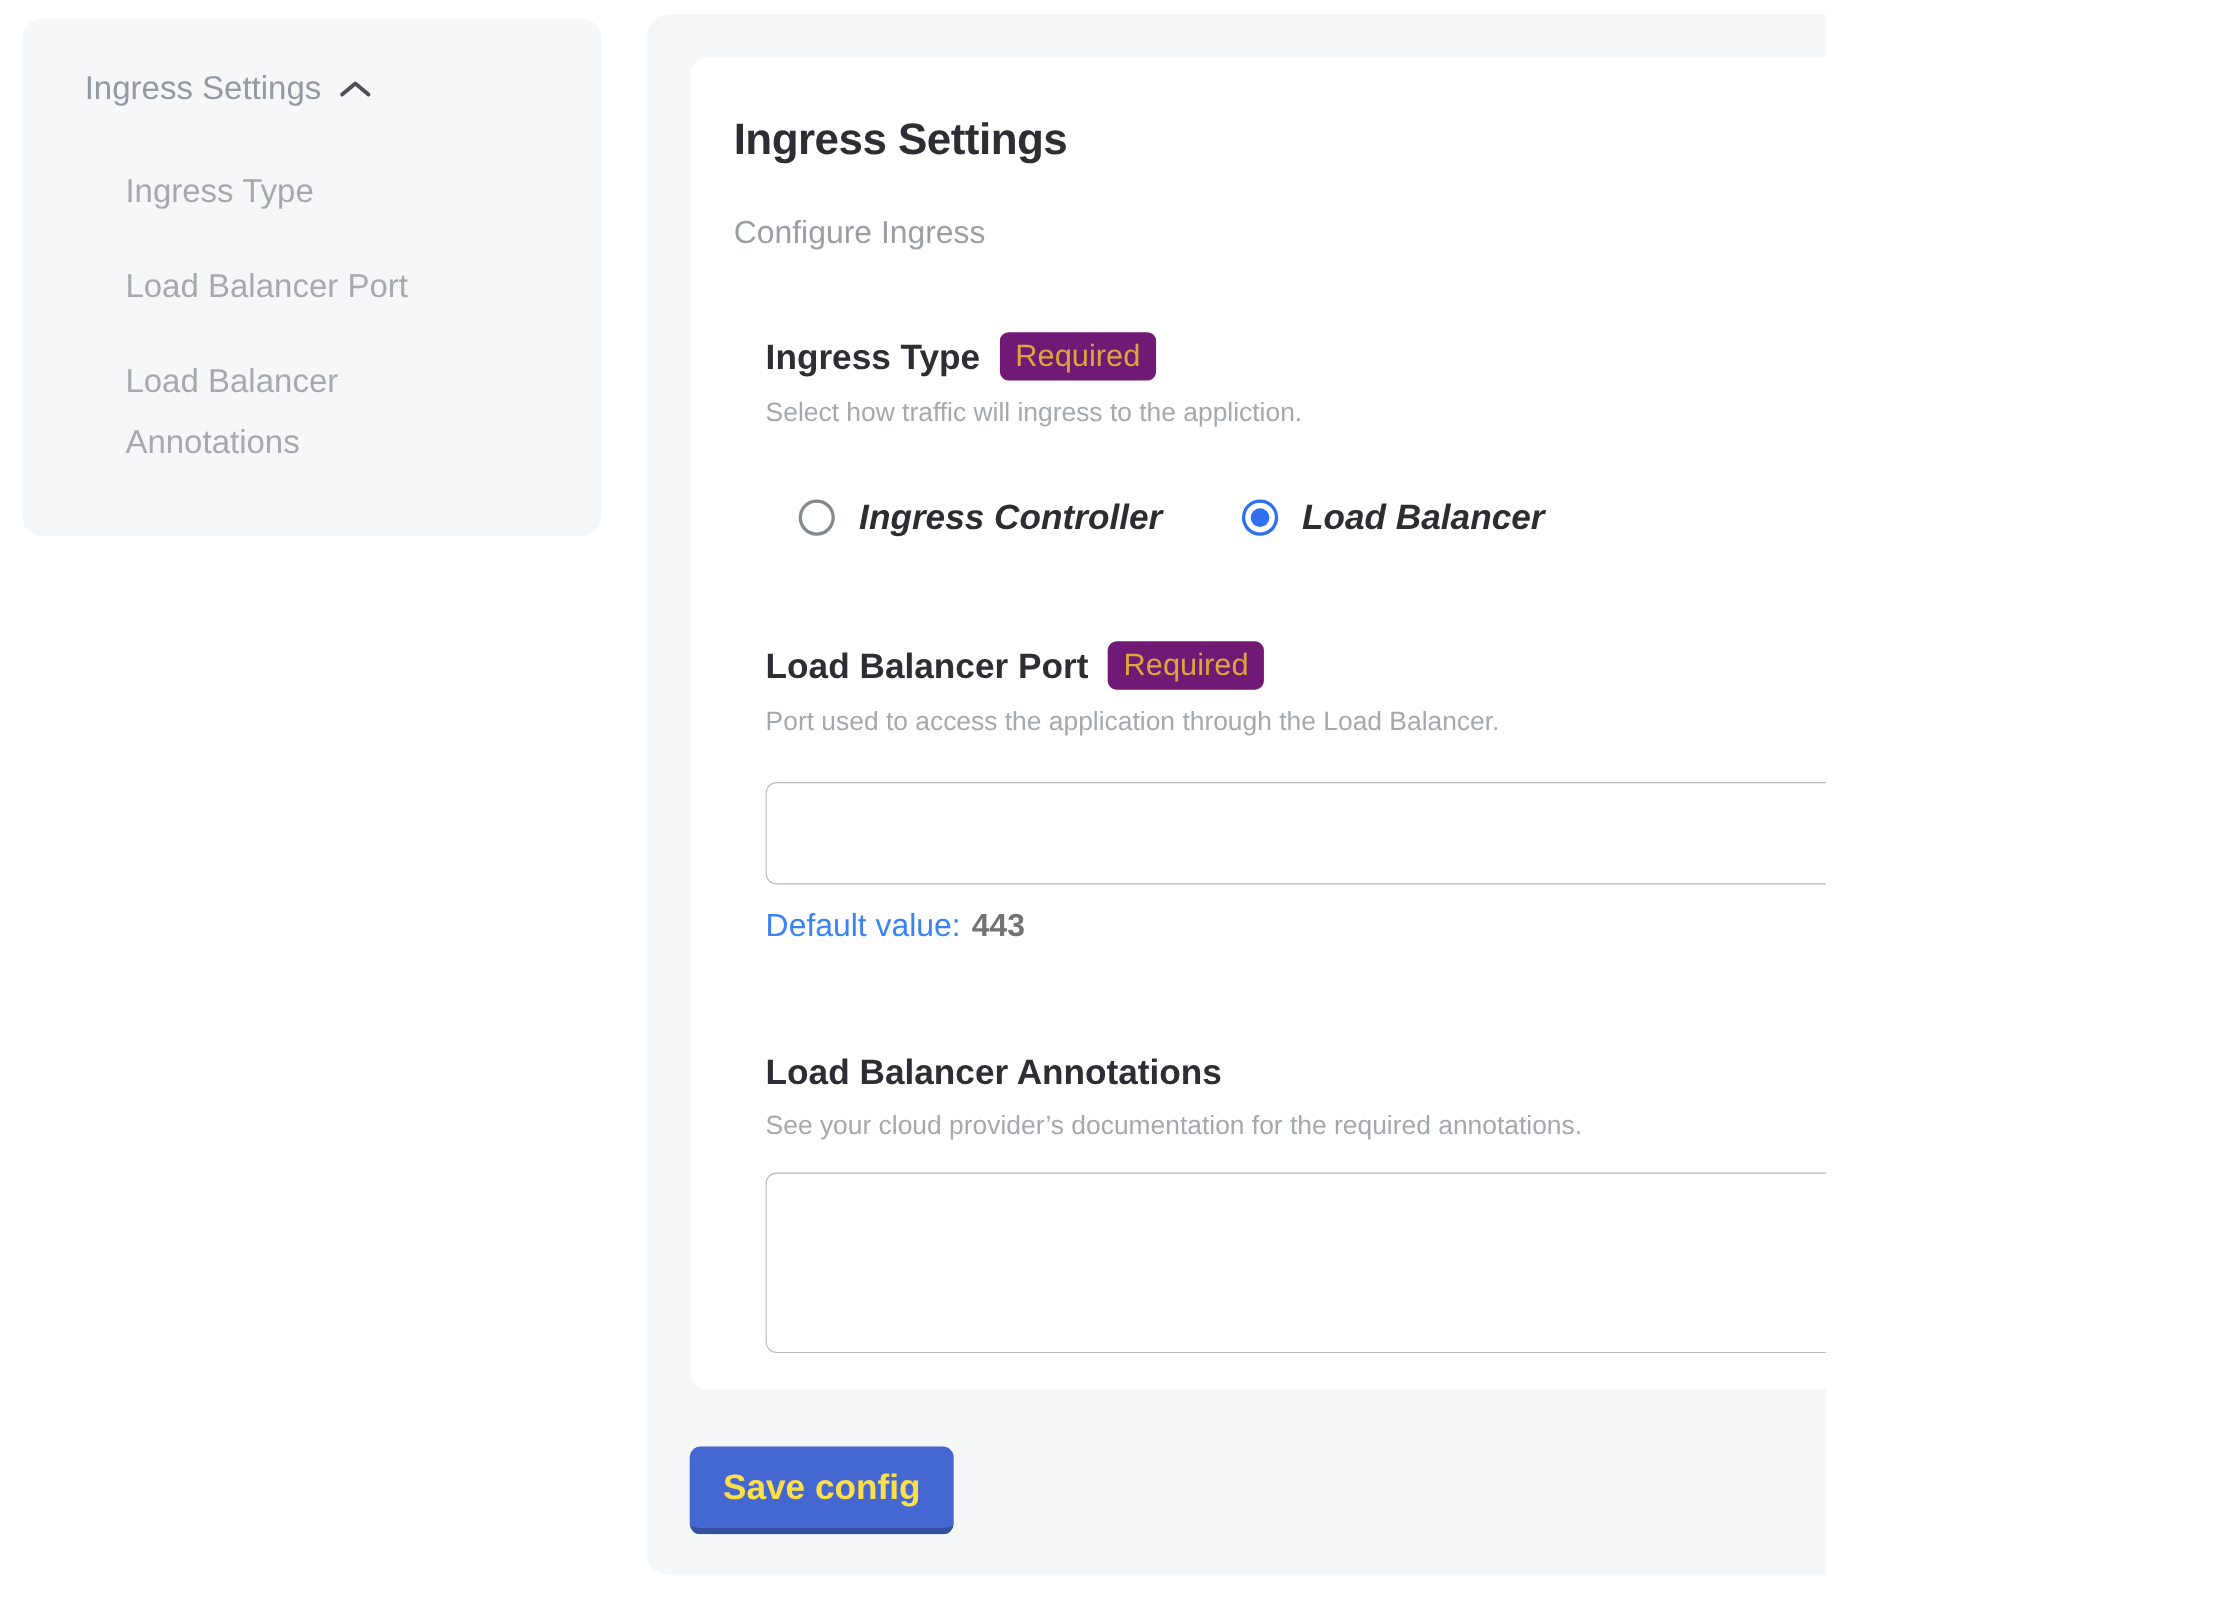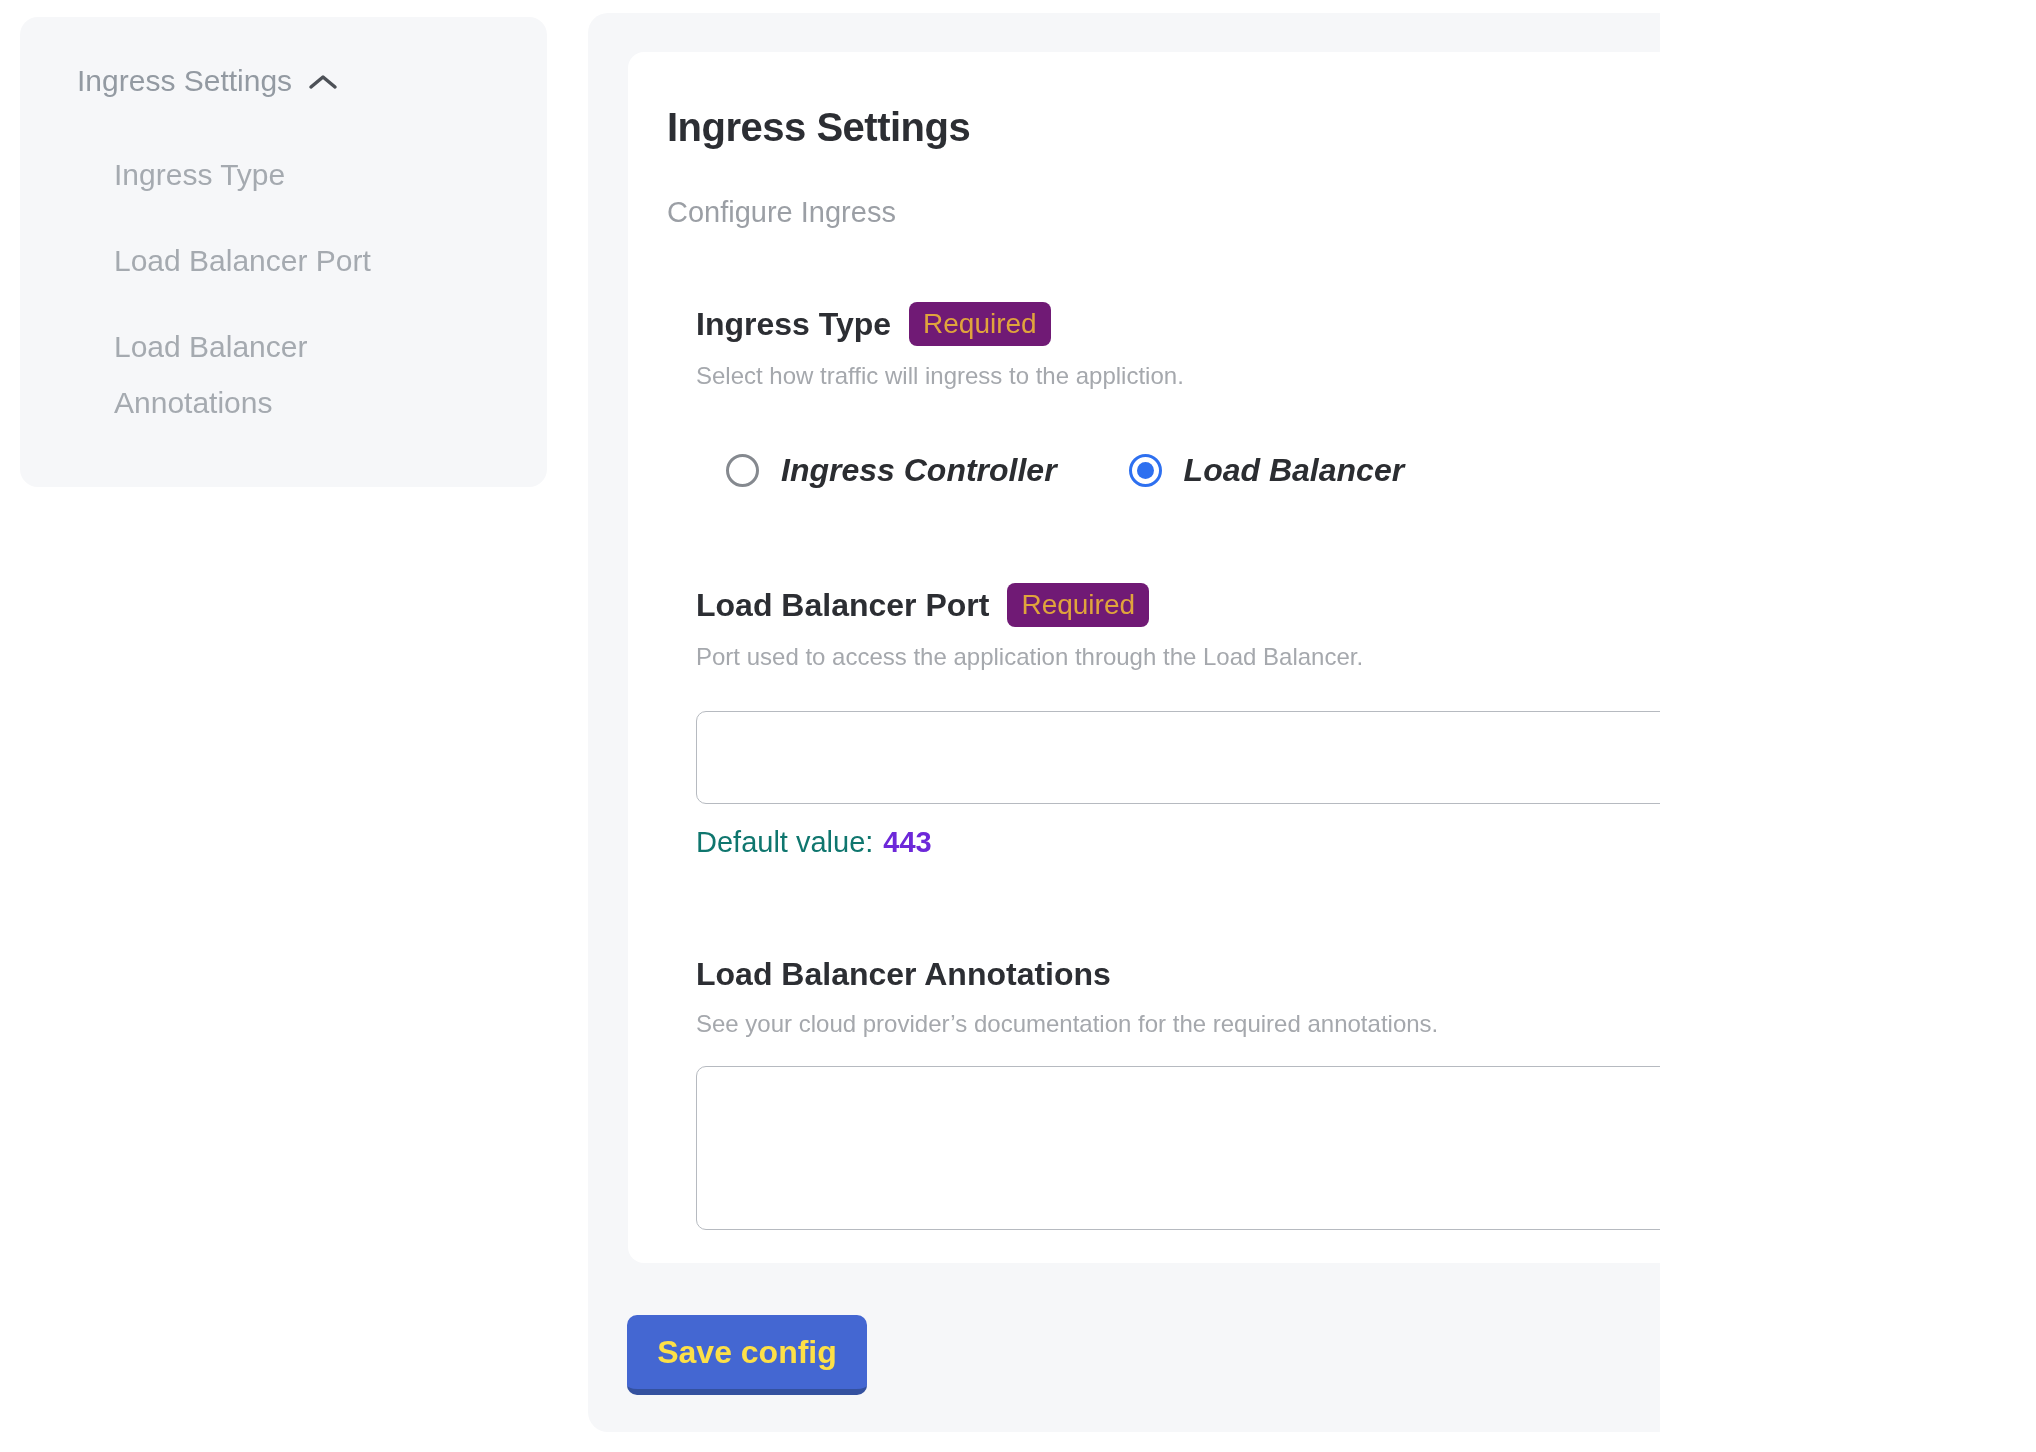--- a/index.html
+++ b/index.html
@@ -172,22 +172,22 @@
     color: #2c2e33;
   }
   .default-row {
     margin-top: 20px;
     display: flex;
     align-items: baseline;
     gap: 10px;
     font-size: 29px;
     line-height: 36px;
   }
-  .default-label { color: #0f766e; }
-  .default-value { color: #6d28d9; font-weight: 700; }
+  .default-label { color: #3b82f6; }
+  .default-value { color: #737373; font-weight: 700; }
 
   .textarea-wrap {
     position: relative;
     width: 1248px;
     margin-top: 24px;
   }
   .annotations-textarea {
     display: block;
     width: 1248px;
     height: 164px;

